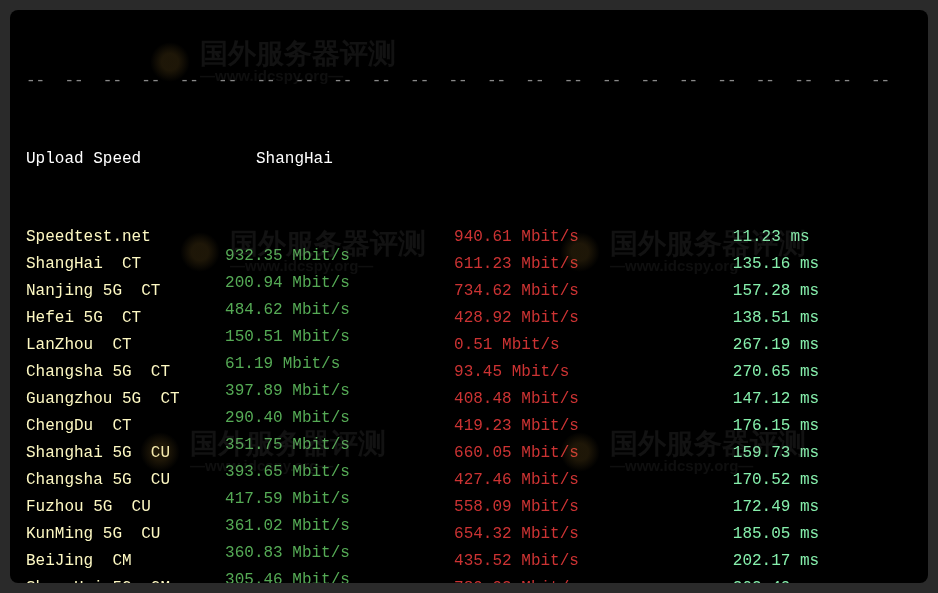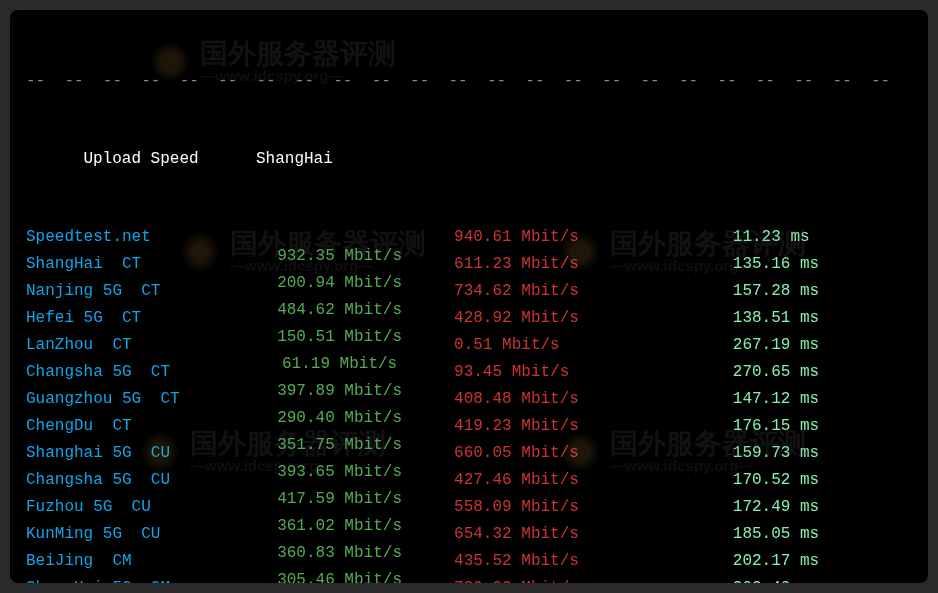--- a/index.html
+++ b/index.html
@@ -28,25 +28,25 @@
     .divider {
       color: #888;
       letter-spacing: 0;
     }
     .row {
       display: flex;
       height: 27px;
       align-items: center;
     }
     .col-node { width: 200px; }
-    .col-upload { width: 230px; text-align: center; }
+    .col-upload { width: 230px; }
     .col-download { width: 280px; }
     .col-latency { width: 180px; }
     .header { color: #ffffff; font-weight: normal;}
-    .node-name { color: #0ea5e9; }
+    .node-name { color: #fef9c3; }
     .upload { color: #55aa55; margin-top: 39px; }
     .download { color: #cc3333; }
     .latency { color: #86efac; }
     .watermark {
       position: absolute;
       color: rgba(120,120,120,0.15);
       font-family: Arial, sans-serif;
       font-size: 28px;
       font-weight: bold;
       pointer-events: none;

